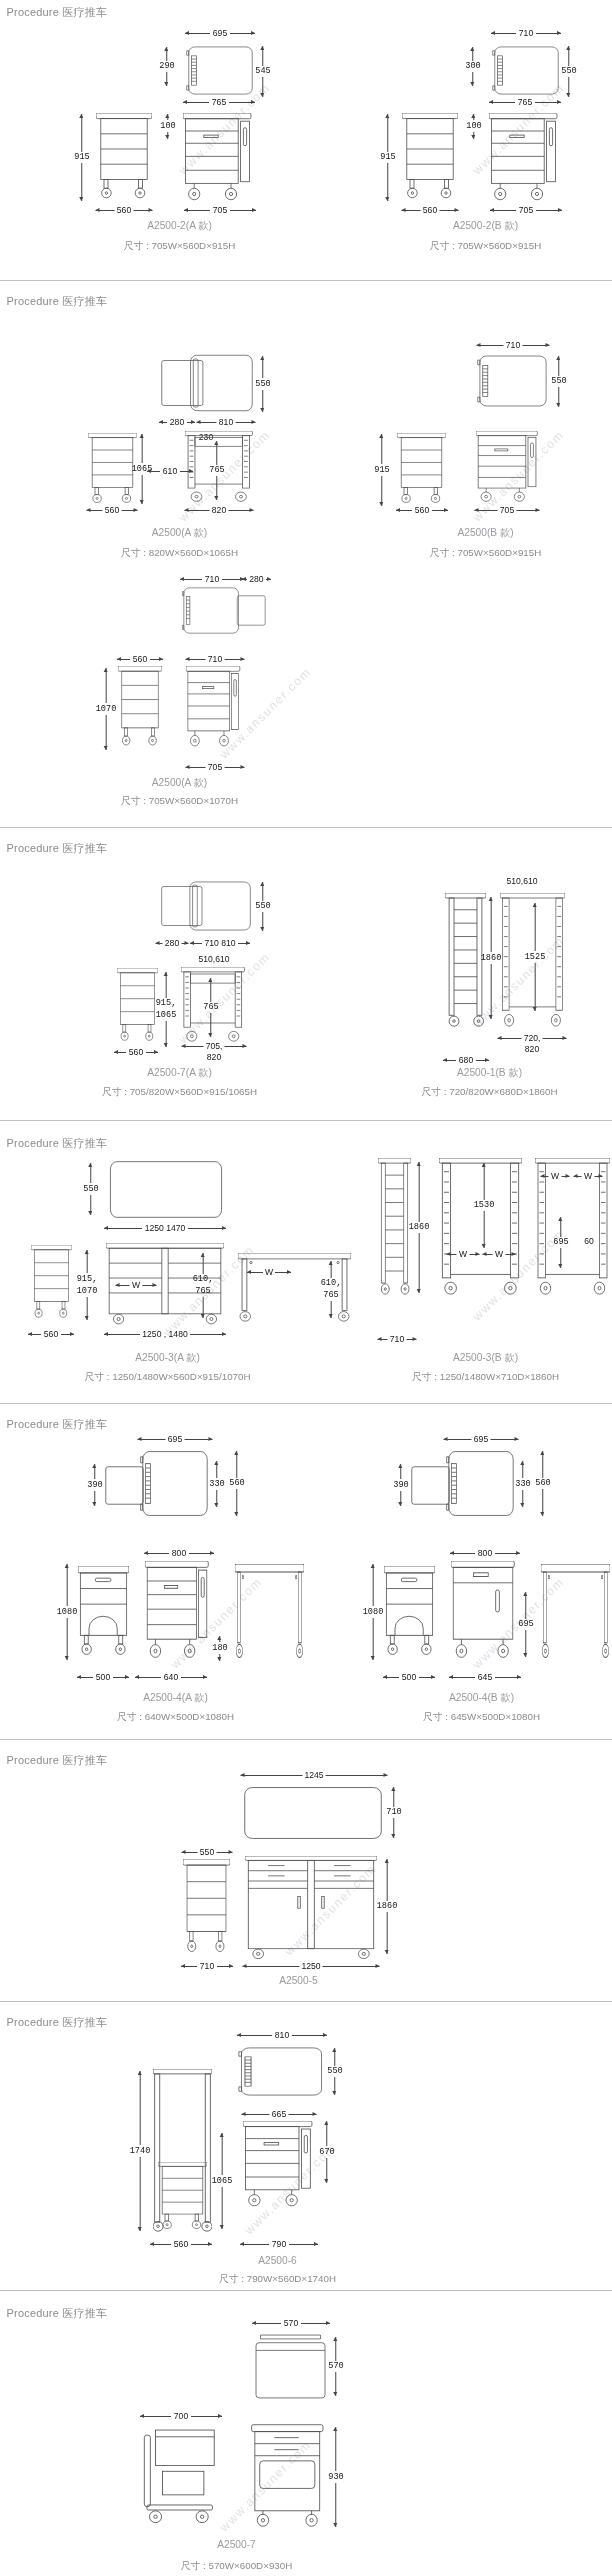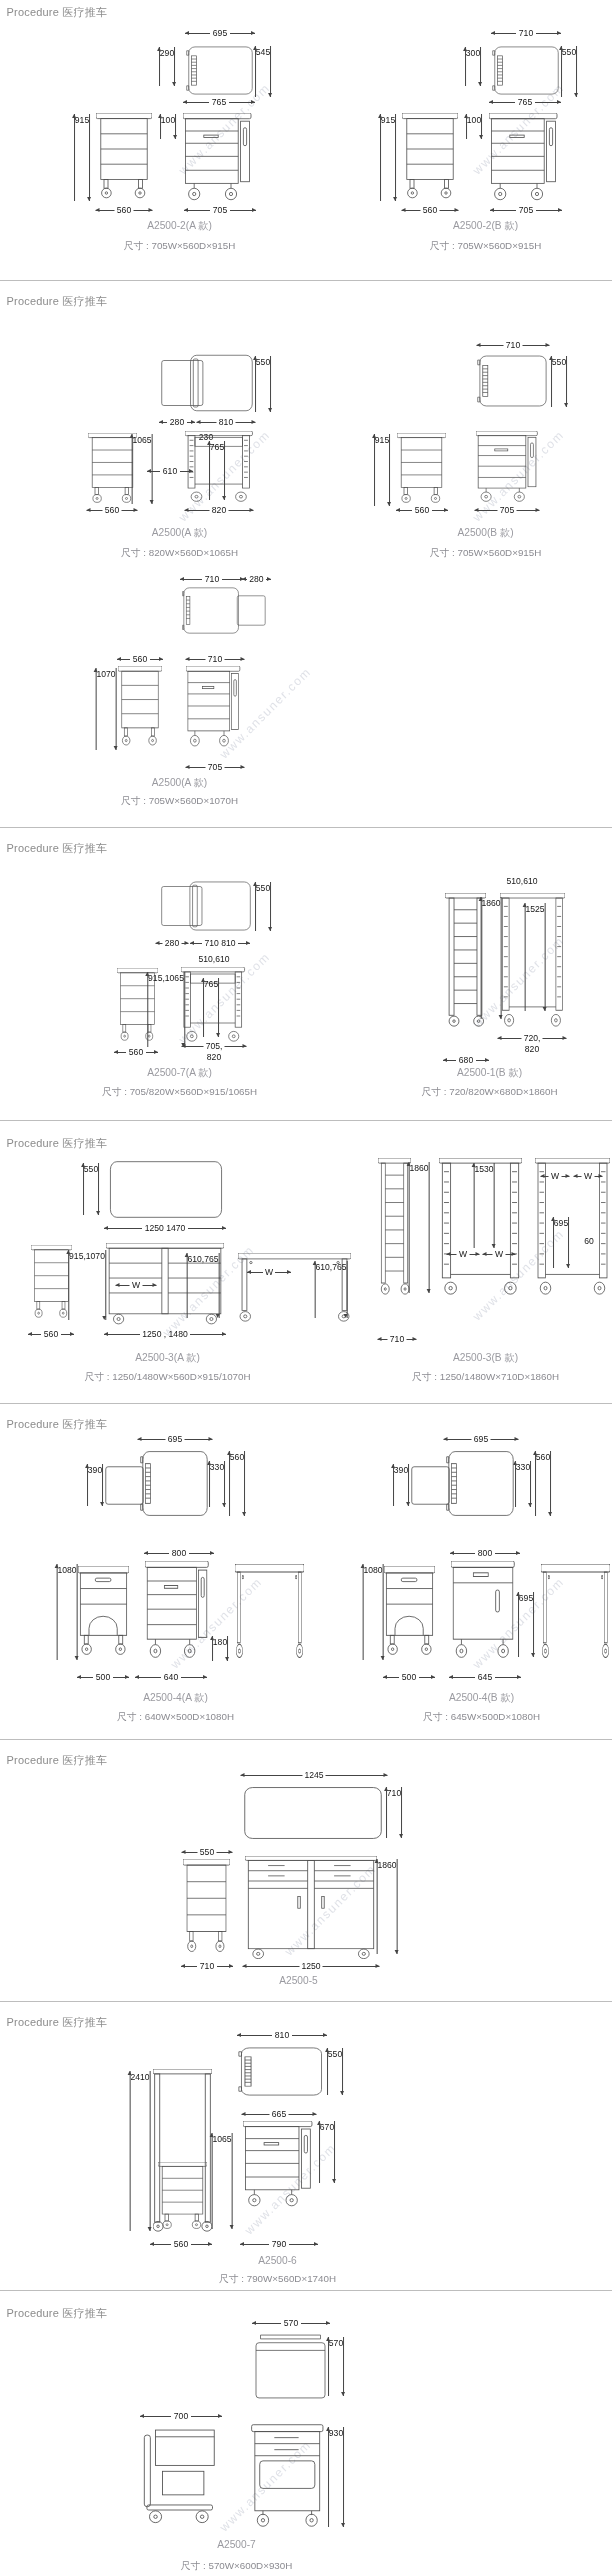--- a/index.html
+++ b/index.html
@@ -9,21 +9,21 @@
   .shead{position:absolute;left:6.5px;font-size:11px;color:#8c8c8c;letter-spacing:0.2px;}
   .grp{position:absolute;top:0;height:100%;}
   .art{position:absolute;overflow:visible;}
   .art *{vector-effect:non-scaling-stroke;stroke:#4f4f4f;fill:none;stroke-width:1;}
   .dim{position:absolute;font-size:8.6px;color:#161616;line-height:1;white-space:nowrap;}
   .dim b{font-weight:400;padding:0 2.4px;white-space:nowrap;}
   .hd{display:flex;align-items:center;transform:translateX(-50%);}
   .hd i{height:0.8px;background:#444;flex:1;min-width:4.9px;position:relative;}
   .hd i.l::before{content:"";position:absolute;left:0;top:-2.4px;border-top:2.4px solid transparent;border-bottom:2.4px solid transparent;border-right:4.1px solid #444;}
   .hd i.r::after{content:"";position:absolute;right:0;top:-2.4px;border-top:2.4px solid transparent;border-bottom:2.4px solid transparent;border-left:4.1px solid #444;}
-  .vd{display:flex;flex-direction:row;transform:translateX(-50%);}
+  .vd{display:flex;flex-direction:column;align-items:center;transform:translateX(-50%);font-family:Liberation Mono, monospace;}
   .vd i{width:0.8px;background:#444;flex:1;min-height:4.1px;position:relative;}
   .vd i.u::before{content:"";position:absolute;top:0;left:-2.4px;border-left:2.4px solid transparent;border-right:2.4px solid transparent;border-bottom:4.1px solid #444;}
   .vd i.d::after{content:"";position:absolute;bottom:0;left:-2.4px;border-left:2.4px solid transparent;border-right:2.4px solid transparent;border-top:4.1px solid #444;}
   .vd b{padding:1.6px 0;}
   .pd{transform:translateX(-50%);}
   .model{position:absolute;text-align:center;color:#9a9aa0;font-size:10.2px;}
   .sizeline{position:absolute;text-align:center;color:#8b8b91;font-size:9.8px;}
   .wm{position:absolute;color:rgba(148,156,175,.30);font-size:12.2px;letter-spacing:1.6px;transform:rotate(-45deg);pointer-events:none;}
 </style>
 </head>
@@ -906,21 +906,21 @@
         <i class="d"></i>
       </span>
     <svg class="art" style="left:153px;top:67px;width:59px;height:163px" viewBox="0 0 70 200" preserveAspectRatio="none">
         <use href="#sym-tallframe"></use>
       </svg>
     <svg class="art" style="left:158px;top:160px;width:49px;height:69px" viewBox="0 0 70 110" preserveAspectRatio="none">
         <use href="#sym-sidecart"></use>
       </svg>
     <span class="dim vd" style="left:140px;top:69px;height:160px">
         <i class="u"></i>
-        <b>2410</b>
+        <b>1740</b>
         <i class="d"></i>
       </span>
     <span class="dim vd" style="left:222px;top:131px;height:96px">
         <i class="u"></i>
         <b>1065</b>
         <i class="d"></i>
       </span>
     <span class="dim hd" style="left:181px;top:238px;width:62px">
         <i class="l"></i>
         <b>560</b>

